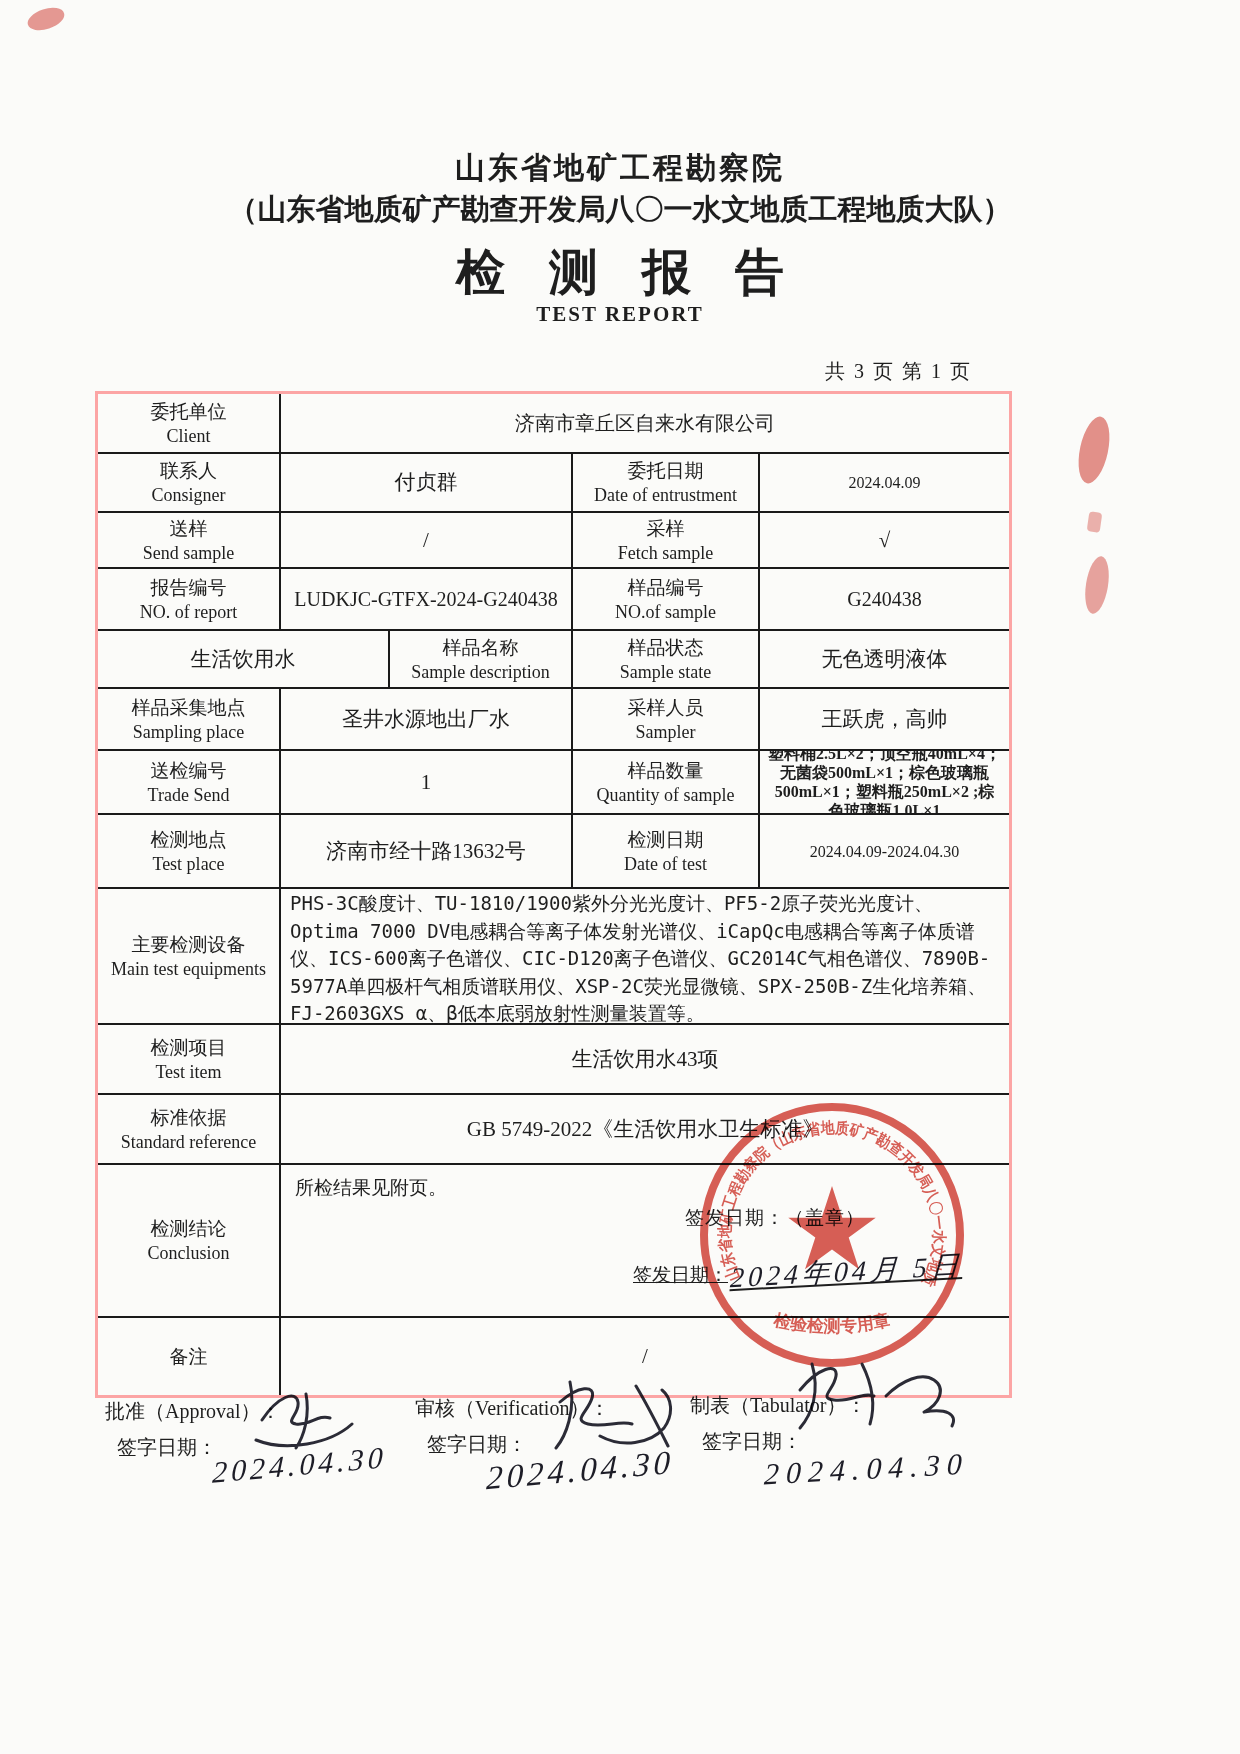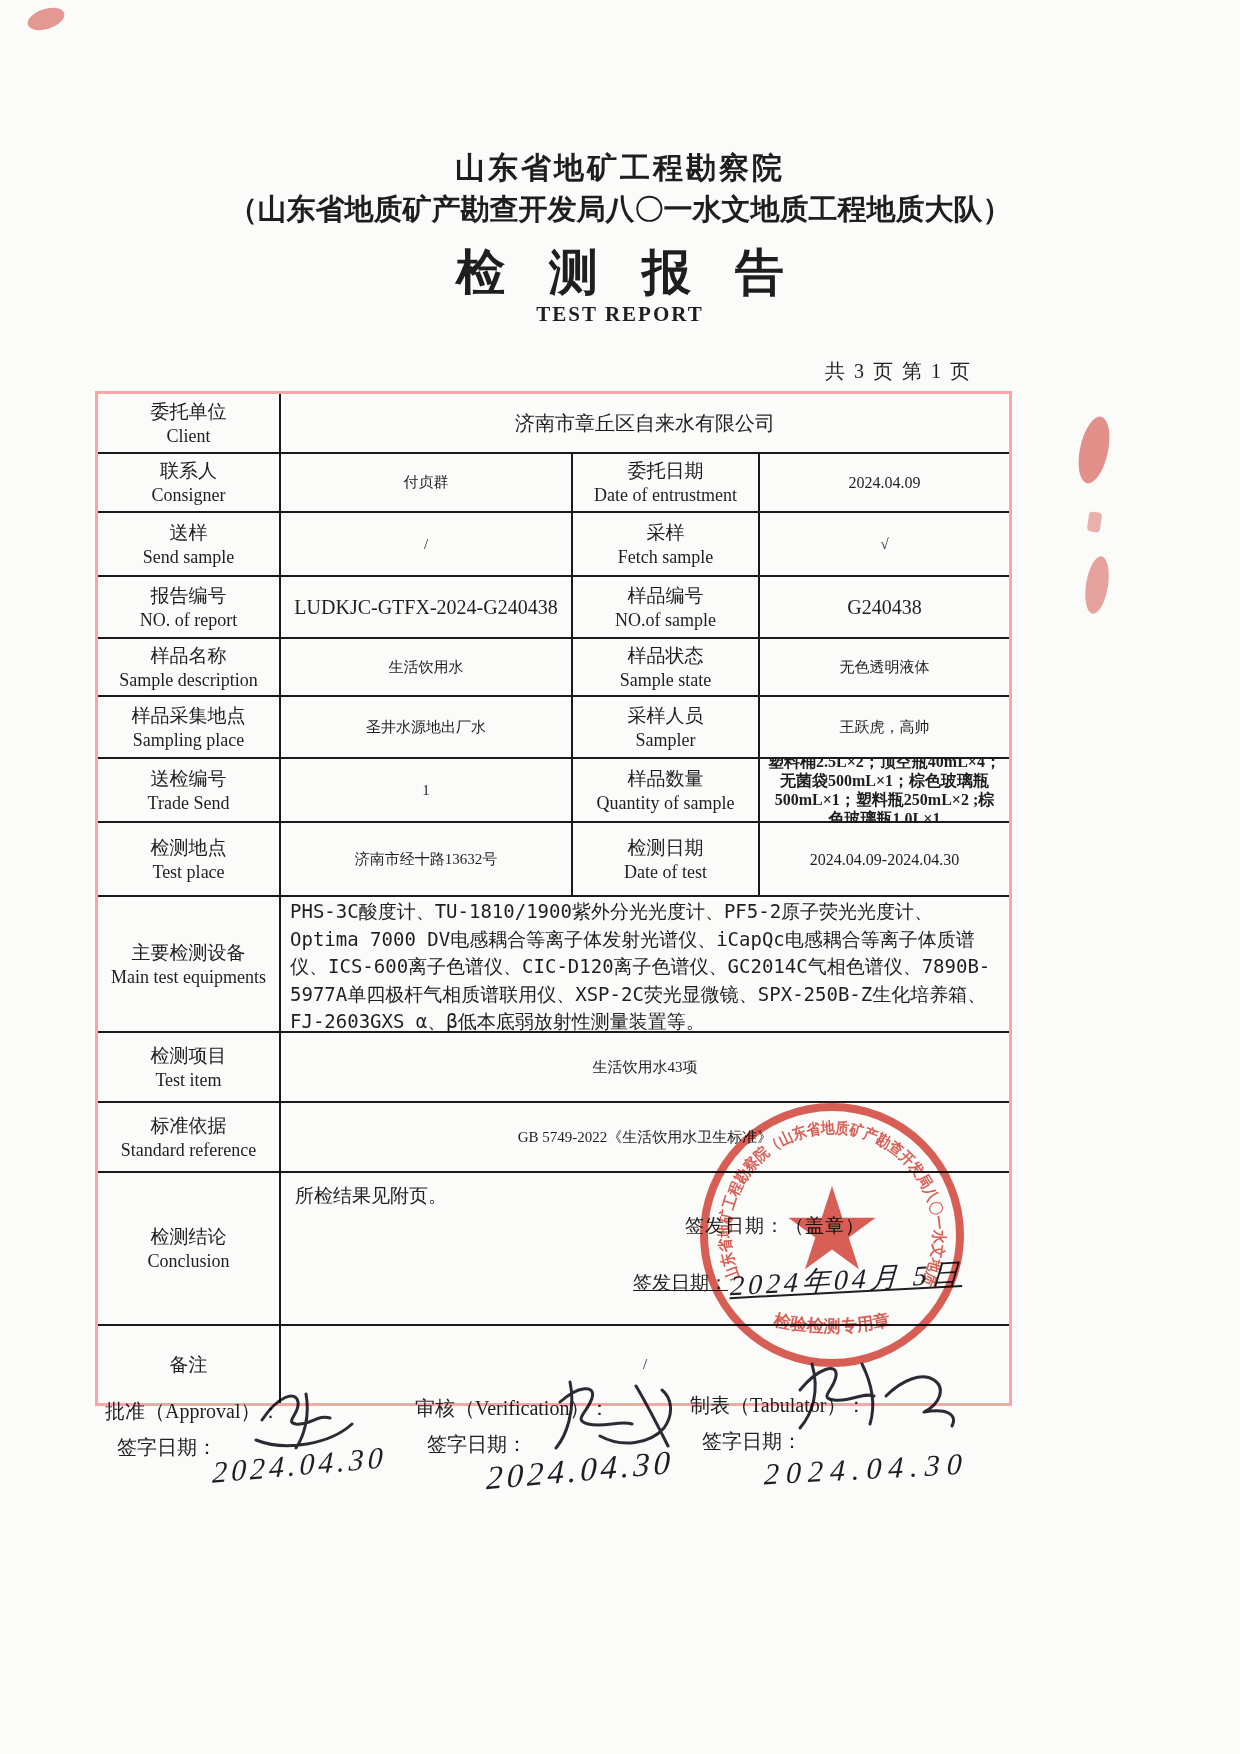--- a/index.html
+++ b/index.html
@@ -33,21 +33,21 @@
     text-align:center;overflow:hidden;
   }
   .cell:last-child{border-right:none;}
   .c1{width:183px;}
   .c2{width:292px;}
   .c3{width:187px;}
   .c4{flex:1;}
   .cv{flex:1;}
   .lab-cn{font-size:19px;line-height:25px;}
   .lab-en{font-size:18px;line-height:24px;}
-  .val{font-size:15px;line-height:25px;}
+  .val{font-size:21px;line-height:25px;}
   .val-sm{font-size:16px;font-weight:700;line-height:19px;padding:1px 8px;}
   .equip{
     font-family:"DejaVu Sans Mono","Liberation Mono",monospace;
     font-size:19px;line-height:27.5px;text-align:left;
     align-items:flex-start;justify-content:flex-start;
     padding:1px 9px;letter-spacing:0;
   }
   .concl-val{position:relative;}
   .concl-note{position:absolute;left:14px;top:10px;font-size:19px;}
   .concl-unit{position:absolute;left:404px;top:40px;font-size:19px;letter-spacing:1px;}
@@ -107,21 +107,21 @@
       </div>
       <div class="cell c3">
         <span class="lab-cn">委托日期</span>
         <span class="lab-en">Date of entrustment</span>
       </div>
       <div class="cell c4">
         <span class="val" style="font-size:16px">2024.04.09</span>
       </div>
     </div>
 
-    <div class="trow" style="height:64px">
+    <div class="trow" style="height:56px">
       <div class="cell c1">
         <span class="lab-cn">送样</span>
         <span class="lab-en">Send sample</span>
       </div>
       <div class="cell c2">
         <span class="val">/</span>
       </div>
       <div class="cell c3">
         <span class="lab-cn">采样</span>
         <span class="lab-en">Fetch sample</span>
@@ -142,26 +142,26 @@
       <div class="cell c3">
         <span class="lab-cn">样品编号</span>
         <span class="lab-en">NO.of sample</span>
       </div>
       <div class="cell c4">
         <span class="val" style="font-size:20px">G240438</span>
       </div>
     </div>
 
     <div class="trow" style="height:58px">
+      <div class="cell c2">
+        <span class="val">生活饮用水</span>
+      </div>
       <div class="cell c1">
         <span class="lab-cn">样品名称</span>
         <span class="lab-en">Sample description</span>
-      </div>
-      <div class="cell c2">
-        <span class="val">生活饮用水</span>
       </div>
       <div class="cell c3">
         <span class="lab-cn">样品状态</span>
         <span class="lab-en">Sample state</span>
       </div>
       <div class="cell c4">
         <span class="val">无色透明液体</span>
       </div>
     </div>
 

